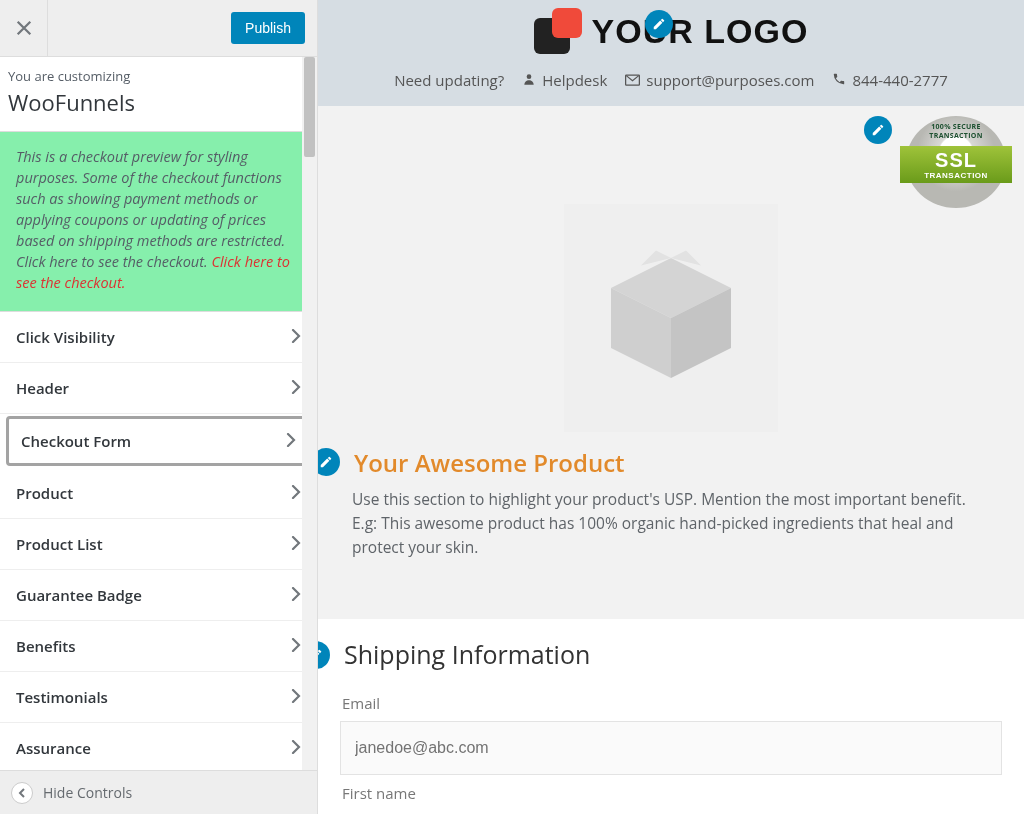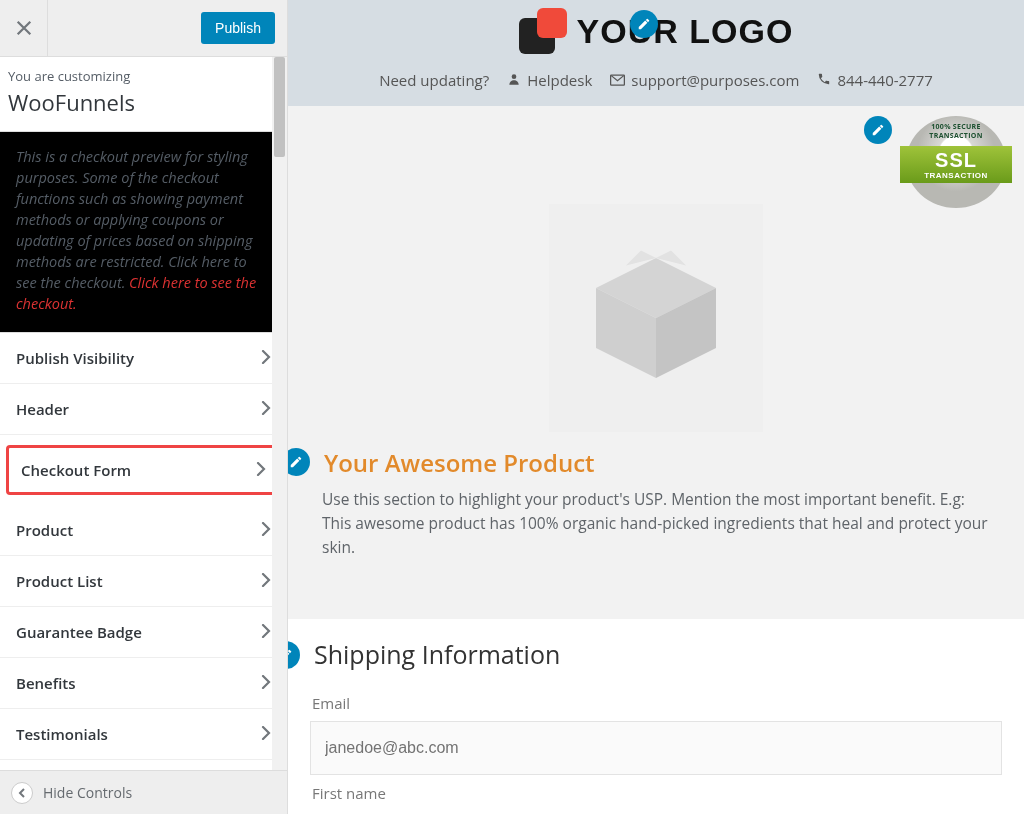--- a/index.html
+++ b/index.html
@@ -6,21 +6,21 @@
   body {
     font-family: "Open Sans", -apple-system, BlinkMacSystemFont, "Segoe UI", Roboto, sans-serif;
     background: #fff;
     width: 1024px;
     height: 814px;
     overflow: hidden;
     display: flex;
   }
   
   .sidebar {
-    width: 288px;
+    width: 318px;
     height: 814px;
     border-right: 1px solid #ddd;
     background: #eee;
     display: flex;
     flex-direction: column;
     position: relative;
     flex-shrink: 0;
   }
   .sidebar-top {
     height: 57px;
@@ -51,21 +51,21 @@
     cursor: pointer;
   }
   .customizing {
     background: #fff;
     padding: 10px 8px 14px;
     border-bottom: 1px solid #ddd;
   }
   .customizing-label { font-size: 13px; color: #555d66; }
   .customizing-title { font-size: 22px; font-weight: 400; color: #32373c; margin-top: 2px; }
   .notice-box {
-    background: #000000;
+    background: #86efac;
     padding: 14px 16px 18px;
     border-bottom: 1px solid #ddd;
   }
   .notice-text {
     font-style: italic;
     color: #555d66;
     font-size: 14.5px;
     line-height: 1.45;
   }
   .notice-text .red { color: #dc3232; }
@@ -85,23 +85,23 @@
   }
   .accordion-item span.label {
     font-size: 15px;
     color: #32373c;
     font-weight: 600;
   }
   .accordion-item .chev {
     color: #72777c;
   }
   .accordion-item.highlight {
-    border: 3px solid #ef4444;
+    border: 3px solid #a3a3a3;
     border-radius: 4px;
-    margin: 10px 6px;
+    margin: 2px 6px;
     padding: 11px 12px;
   }
   .footer-bar {
     height: 44px;
     background: #eee;
     border-top: 1px solid #ddd;
     display: flex;
     align-items: center;
     padding: 0 11px;
     font-size: 14px;
@@ -281,21 +281,21 @@
   </div>
 
   <div class="notice-box">
     <p class="notice-text">
       <span>This is a checkout preview for styling purposes. Some of the checkout functions such as showing payment methods or applying coupons or updating of prices based on shipping methods are restricted. Click here to see the checkout. </span><span class="red">Click here to see the checkout.</span>
     </p>
   </div>
 
   <div class="accordion">
     <div class="accordion-item">
-      <span class="label">Publish Visibility</span>
+      <span class="label">Click Visibility</span>
       <span class="chev"><svg width="10" height="14" viewBox="0 0 10 14">
             <path d="M2 1 L8 7 L2 13" stroke="#72777c" stroke-width="2.2" fill="none" stroke-linecap="round"></path>
           </svg></span>
     </div>
     <div class="accordion-item">
       <span class="label">Header</span>
       <span class="chev"><svg width="10" height="14" viewBox="0 0 10 14">
             <path d="M2 1 L8 7 L2 13" stroke="#72777c" stroke-width="2.2" fill="none" stroke-linecap="round"></path>
           </svg></span>
     </div>

